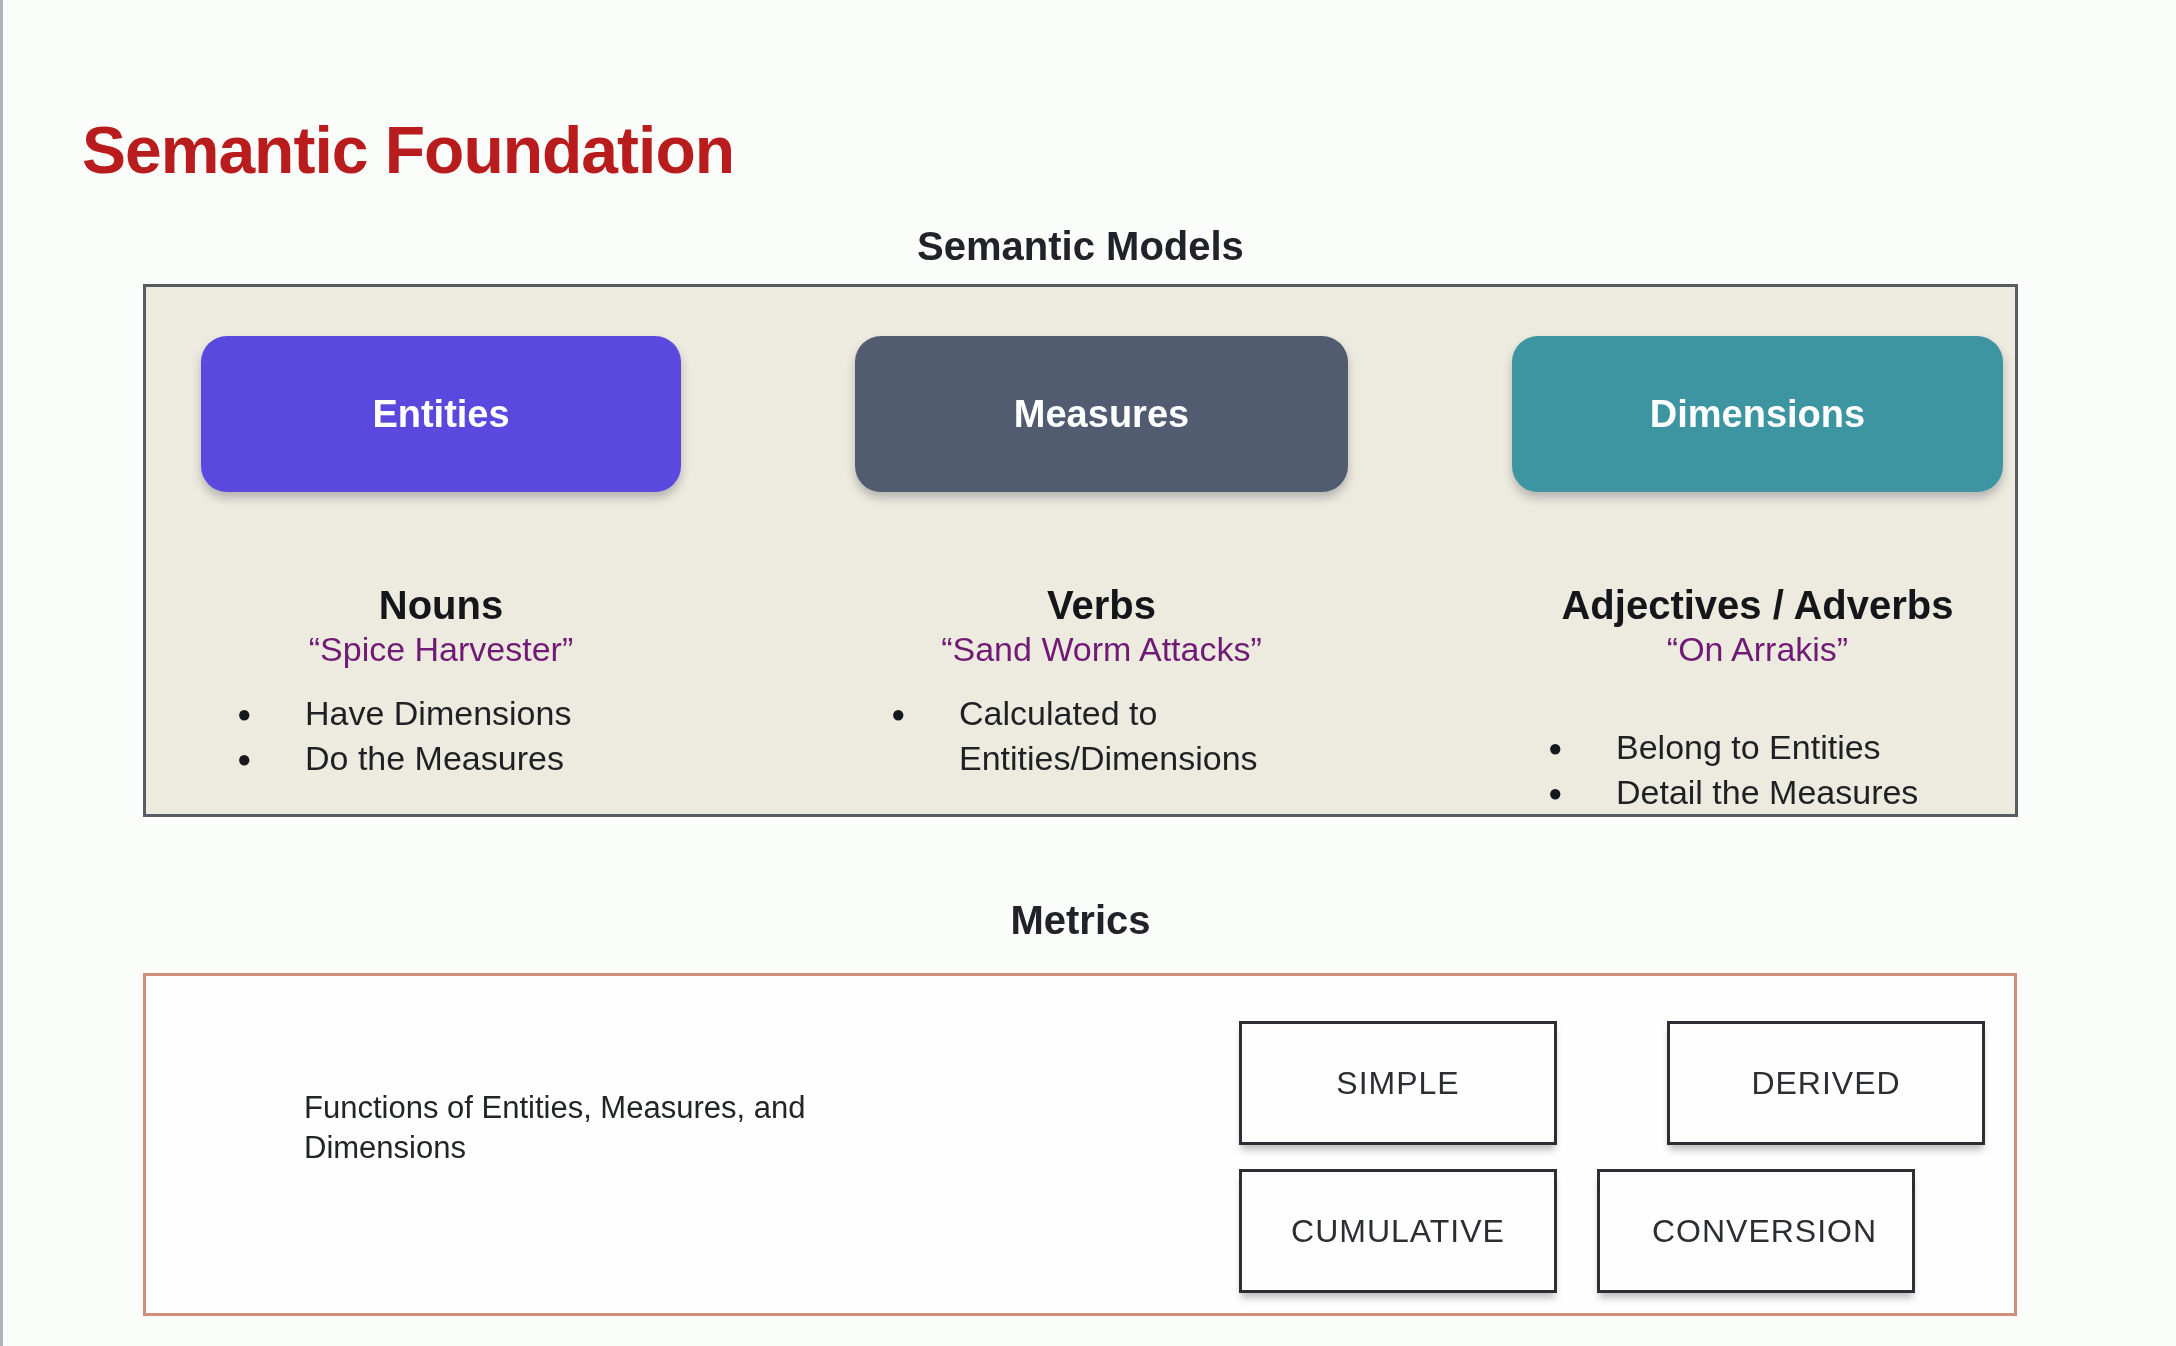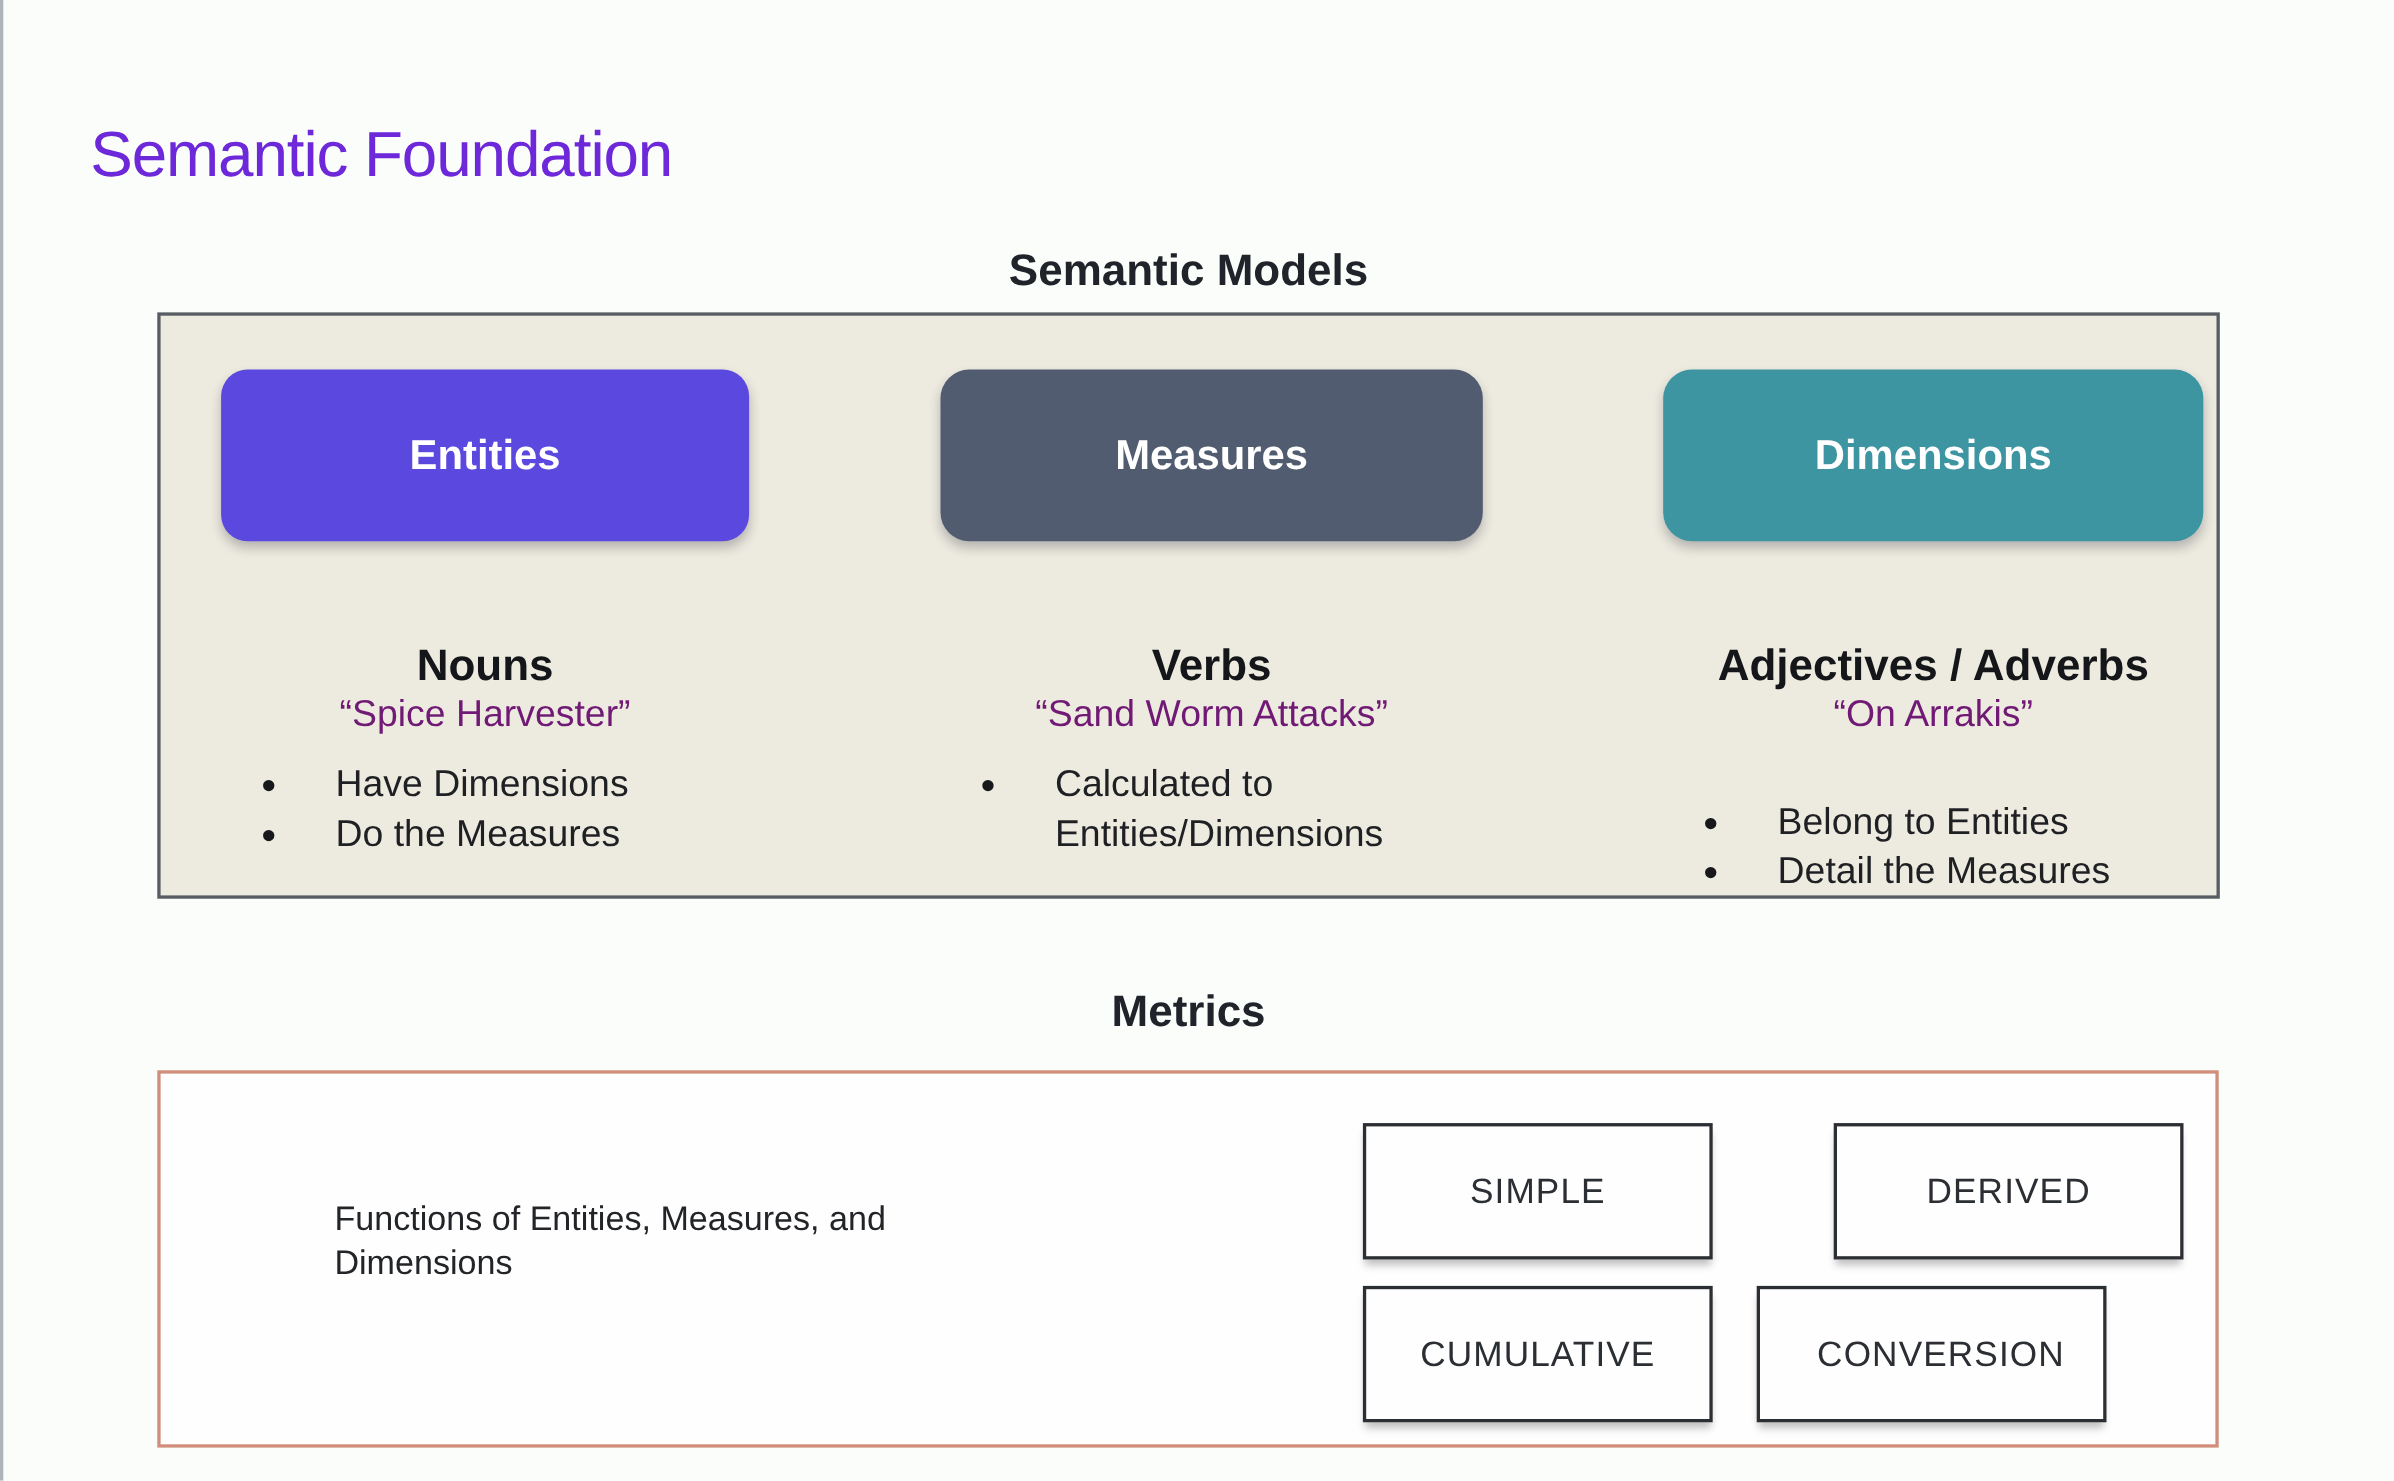--- a/index.html
+++ b/index.html
@@ -9,21 +9,21 @@
     font-family:"Liberation Sans", sans-serif;
     color:#1e2023;
     overflow:hidden;
   }
   .slide{position:relative;width:2176px;height:1346px;background:#fbfdfb;}
   .edge-line{position:absolute;left:0;top:0;width:3px;height:100%;background:#aeb4ba;}
 
   
   .slide-title{
     position:absolute;left:82px;top:68px;
-    font-size:58px;font-weight:400;color:#6d28d9;letter-spacing:-1px;
+    font-size:66px;font-weight:700;color:#b91c1c;letter-spacing:-1px;
   }
 
   
   .section-heading{
     position:absolute;left:143px;width:1875px;
     text-align:center;font-size:40px;font-weight:700;color:#20242a;
   }
   .sm-heading{top:224px;}
   .metrics-heading{top:898px;}
 
@@ -92,21 +92,21 @@
 <div class="slide">
   <div class="edge-line"></div>
 
   <h1 class="slide-title">Semantic Foundation</h1>
 
   <div class="section-heading sm-heading">Semantic Models</div>
 
   <div class="sm-panel">
 
     <div class="sm-col col-0">
-      <div class="pill" style="background-color: rgb(91, 72, 223); border-radius: 24px;">Entities</div>
+      <div class="pill" style="background-color: rgb(91, 72, 223);">Entities</div>
       <div class="role">Nouns</div>
       <div class="example">“Spice Harvester”</div>
       <ul class="bullets">
         <li>
           <span class="bullet-dot"></span>
           <span class="bullet-text">Have Dimensions</span>
         </li>
         <li>
           <span class="bullet-dot"></span>
           <span class="bullet-text">Do the Measures</span>

